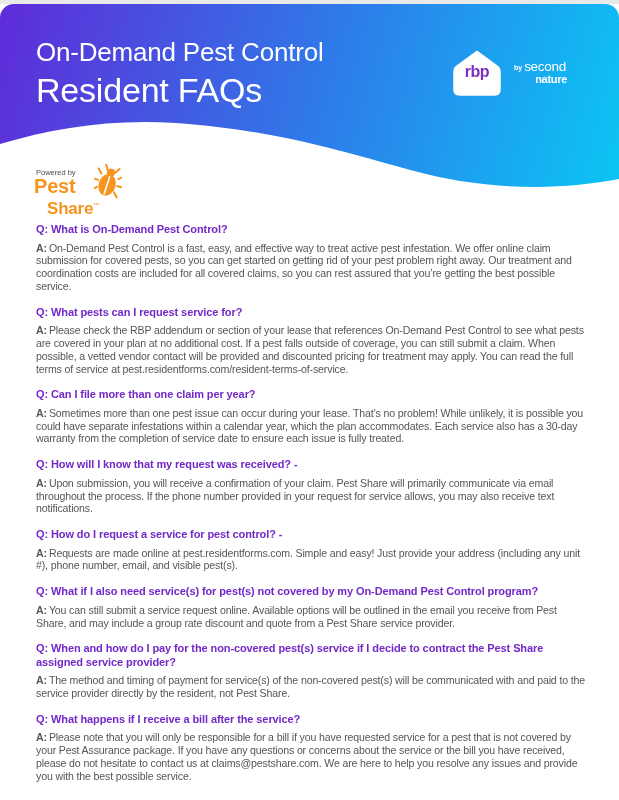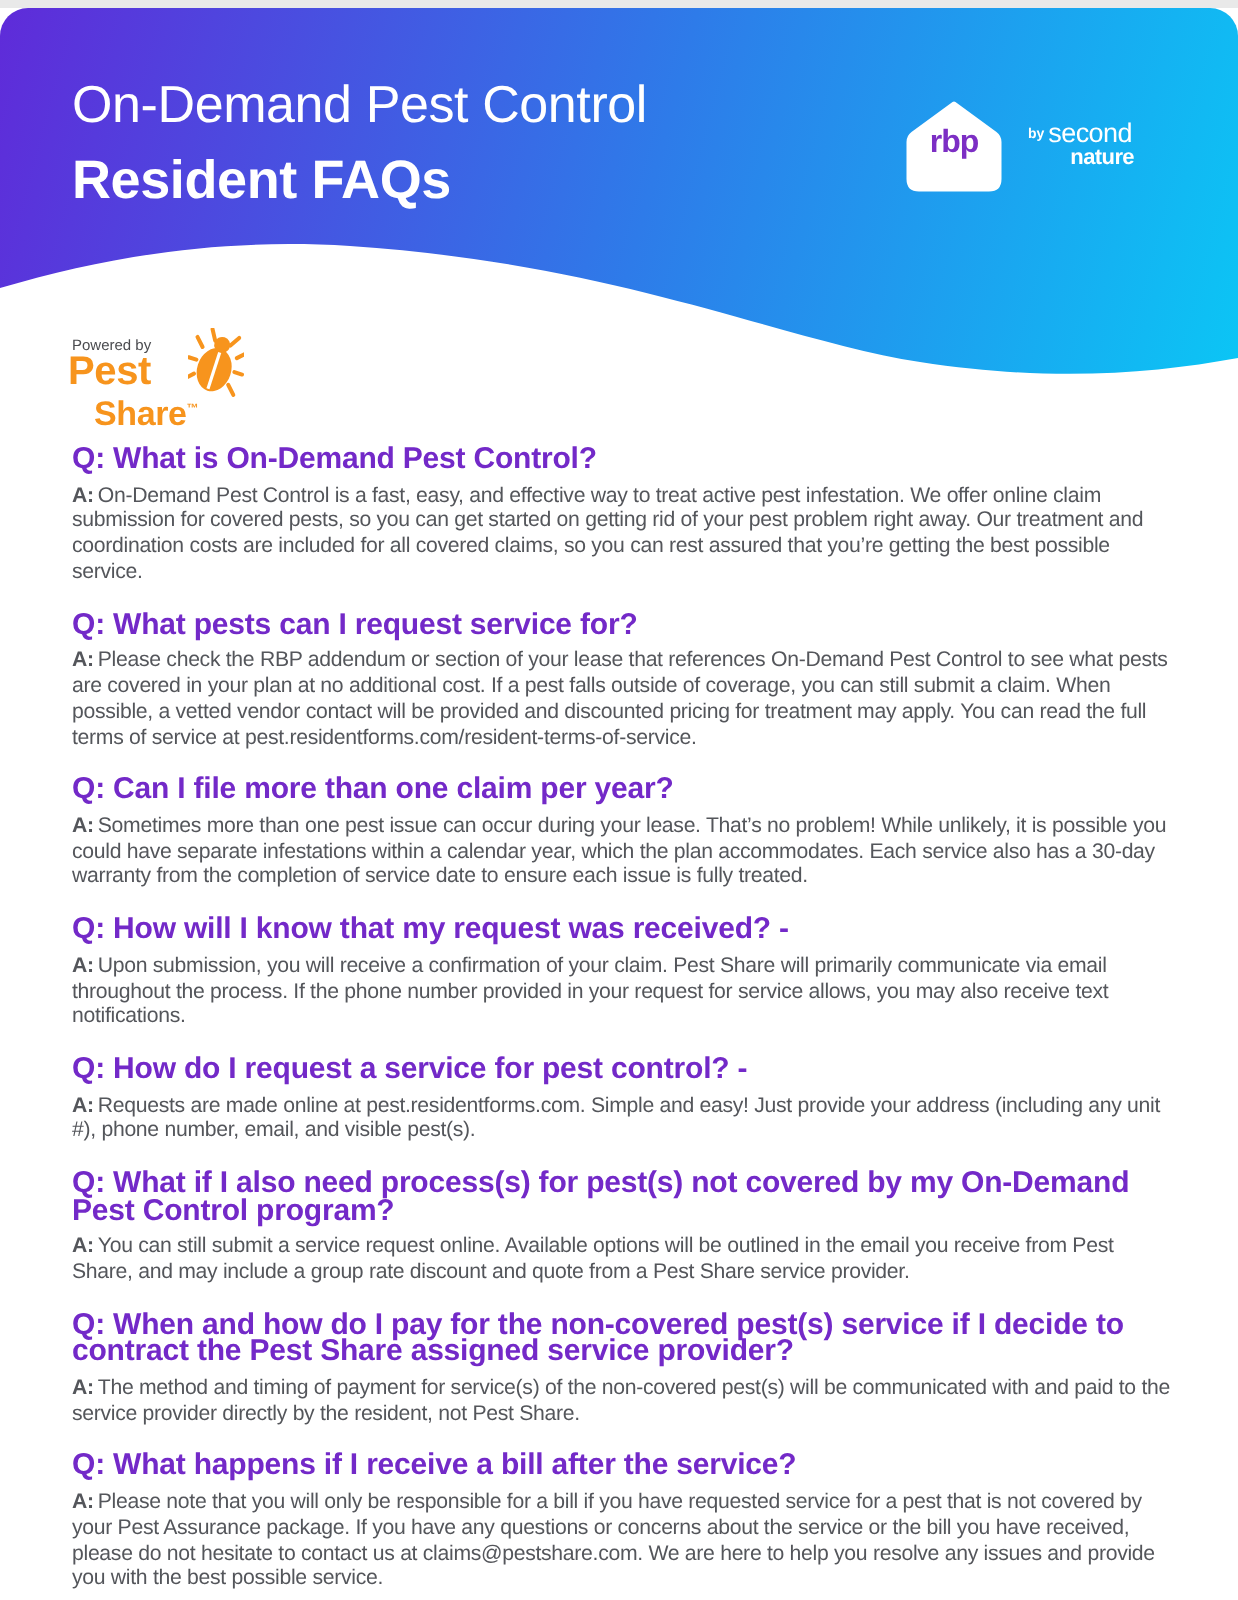--- a/index.html
+++ b/index.html
@@ -15,21 +15,21 @@
     position:absolute; top:0; left:0; width:619px; height:196px;
     background:linear-gradient(105deg,
       var(--header-gradient-start,#5f2bd9) 0%,
       var(--header-gradient-mid,#2e7be9) 52%,
       var(--header-gradient-end,#0bc6f5) 100%);
     border-radius:14px 14px 0 0;
   }
   .wave { position:absolute; left:0; bottom:0; width:619px; height:90px; display:block; }
   .titles { position:absolute; left:36px; top:32px; color:#ffffff; }
   .title-line1 { font-size:26px; font-weight:500; letter-spacing:-0.2px; line-height:32px; }
-  .title-line2 { font-size:27px; font-weight:700; letter-spacing:-0.2px; line-height:32px; margin-top:6px; }
+  .title-line2 { font-size:34px; font-weight:400; letter-spacing:-0.2px; line-height:32px; margin-top:6px; }
 
   
   .rbp-lockup { position:absolute; top:42px; right:52px; display:flex; align-items:center; }
   .rbp-badge { position:relative; width:56px; height:54px; }
   .rbp-diamond {
     position:absolute; left:11px; top:11px; width:33px; height:33px;
     border-radius:7px; transform:rotate(45deg);
     background:linear-gradient(135deg, var(--teal,#35dfc6) 0%, #23aff0 100%);
   }
   .rbp-house { position:absolute; left:4px; top:4px; width:48px; height:46px; }
@@ -48,21 +48,21 @@
   .powered-by { font-size:7.5px; color:#4a4b4f; font-weight:500; margin-left:2px; }
   .ps-pest { font-size:20px; font-weight:800; color:var(--pestshare-orange,#f7941d); line-height:19px; letter-spacing:-0.2px; }
   .ps-share { font-size:17px; font-weight:800; color:var(--pestshare-orange,#f7941d); line-height:19px; margin-left:13px; letter-spacing:-0.2px; }
   .ps-tm { font-size:6px; vertical-align:super; color:var(--pestshare-orange,#f7941d); font-weight:700; }
   .bug-icon { position:absolute; left:60px; top:-4px; width:28px; height:36px; }
 
   
   .faq { position:absolute; left:36px; top:219px; width:549px; }
   .faq-item + .faq-item { margin-top:13px; }
   .q {
-    color:var(--question-purple,#7329c8); font-weight:700; font-size:15px;
+    color:var(--question-purple,#7329c8); font-weight:700; font-size:11px;
     line-height:13.5px; letter-spacing:-0.1px;
   }
   .a {
     margin-top:5px; color:var(--body-gray,#54565b); font-size:10.6px;
     line-height:12.8px; letter-spacing:-0.15px;
   }
   .a strong { font-weight:700; margin-right:2px; }
 </style>
 </head>
 <body>
@@ -142,21 +142,21 @@
       <h2 class="q">Q: How will I know that my request was received? -</h2>
       <p class="a"><strong>A:</strong><span class="a-text">Upon submission, you will receive a confirmation of your claim. Pest Share will primarily communicate via email throughout the process. If the phone number provided in your request for service allows, you may also receive text notifications.</span></p>
     </section>
 
     <section class="faq-item">
       <h2 class="q">Q: How do I request a service for pest control? -</h2>
       <p class="a"><strong>A:</strong><span class="a-text">Requests are made online at pest.residentforms.com. Simple and easy! Just provide your address (including any unit #), phone number, email, and visible pest(s).</span></p>
     </section>
 
     <section class="faq-item">
-      <h2 class="q">Q: What if I also need process(s) for pest(s) not covered by my On-Demand Pest Control program?</h2>
+      <h2 class="q">Q: What if I also need service(s) for pest(s) not covered by my On-Demand Pest Control program?</h2>
       <p class="a"><strong>A:</strong><span class="a-text">You can still submit a service request online. Available options will be outlined in the email you receive from Pest Share, and may include a group rate discount and quote from a Pest Share service provider.</span></p>
     </section>
 
     <section class="faq-item">
       <h2 class="q">Q: When and how do I pay for the non-covered pest(s) service if I decide to contract the Pest Share assigned service provider?</h2>
       <p class="a"><strong>A:</strong><span class="a-text">The method and timing of payment for service(s) of the non-covered pest(s) will be communicated with and paid to the service provider directly by the resident, not Pest Share.</span></p>
     </section>
 
     <section class="faq-item">
       <h2 class="q">Q: What happens if I receive a bill after the service?</h2>

